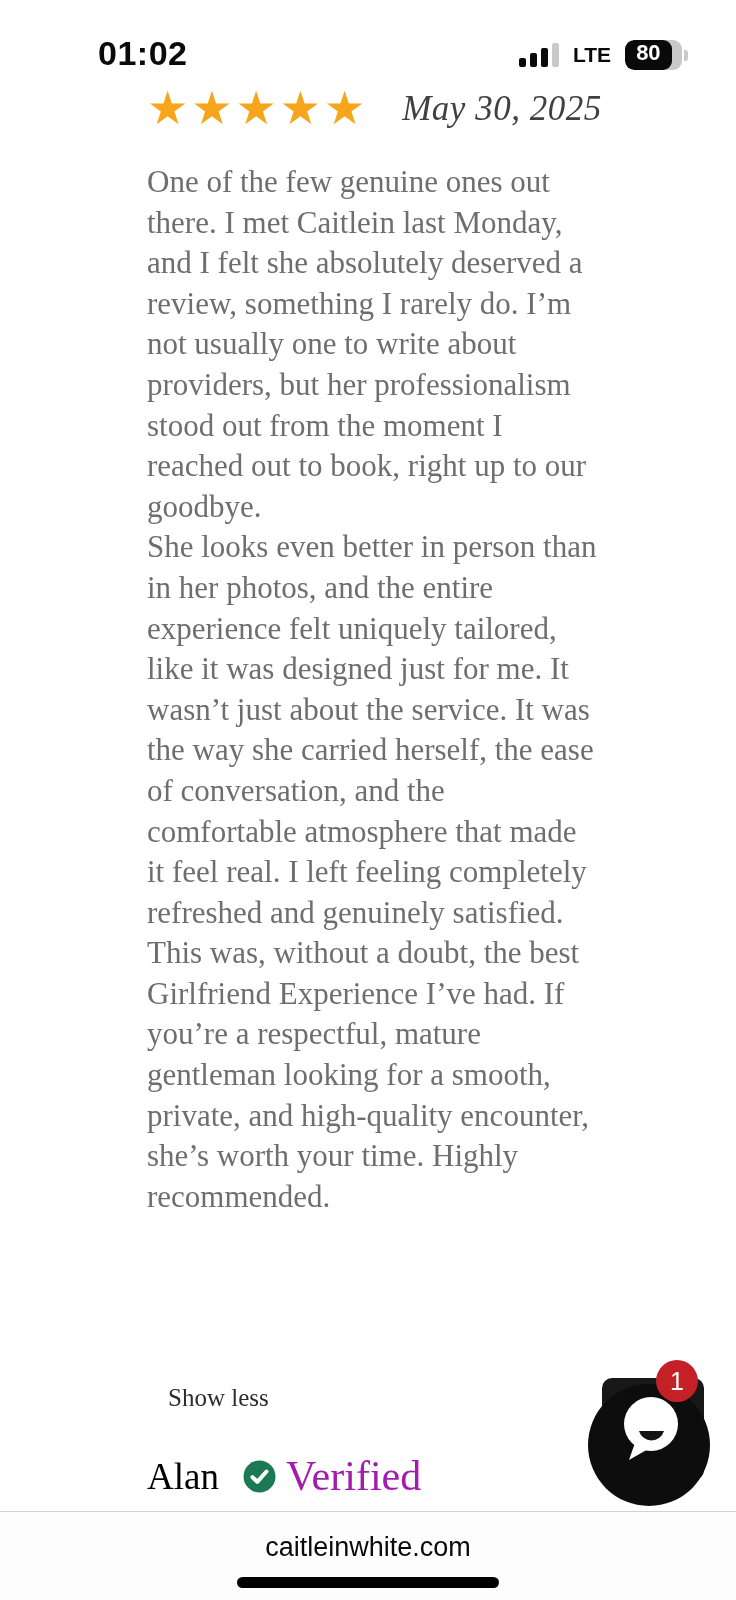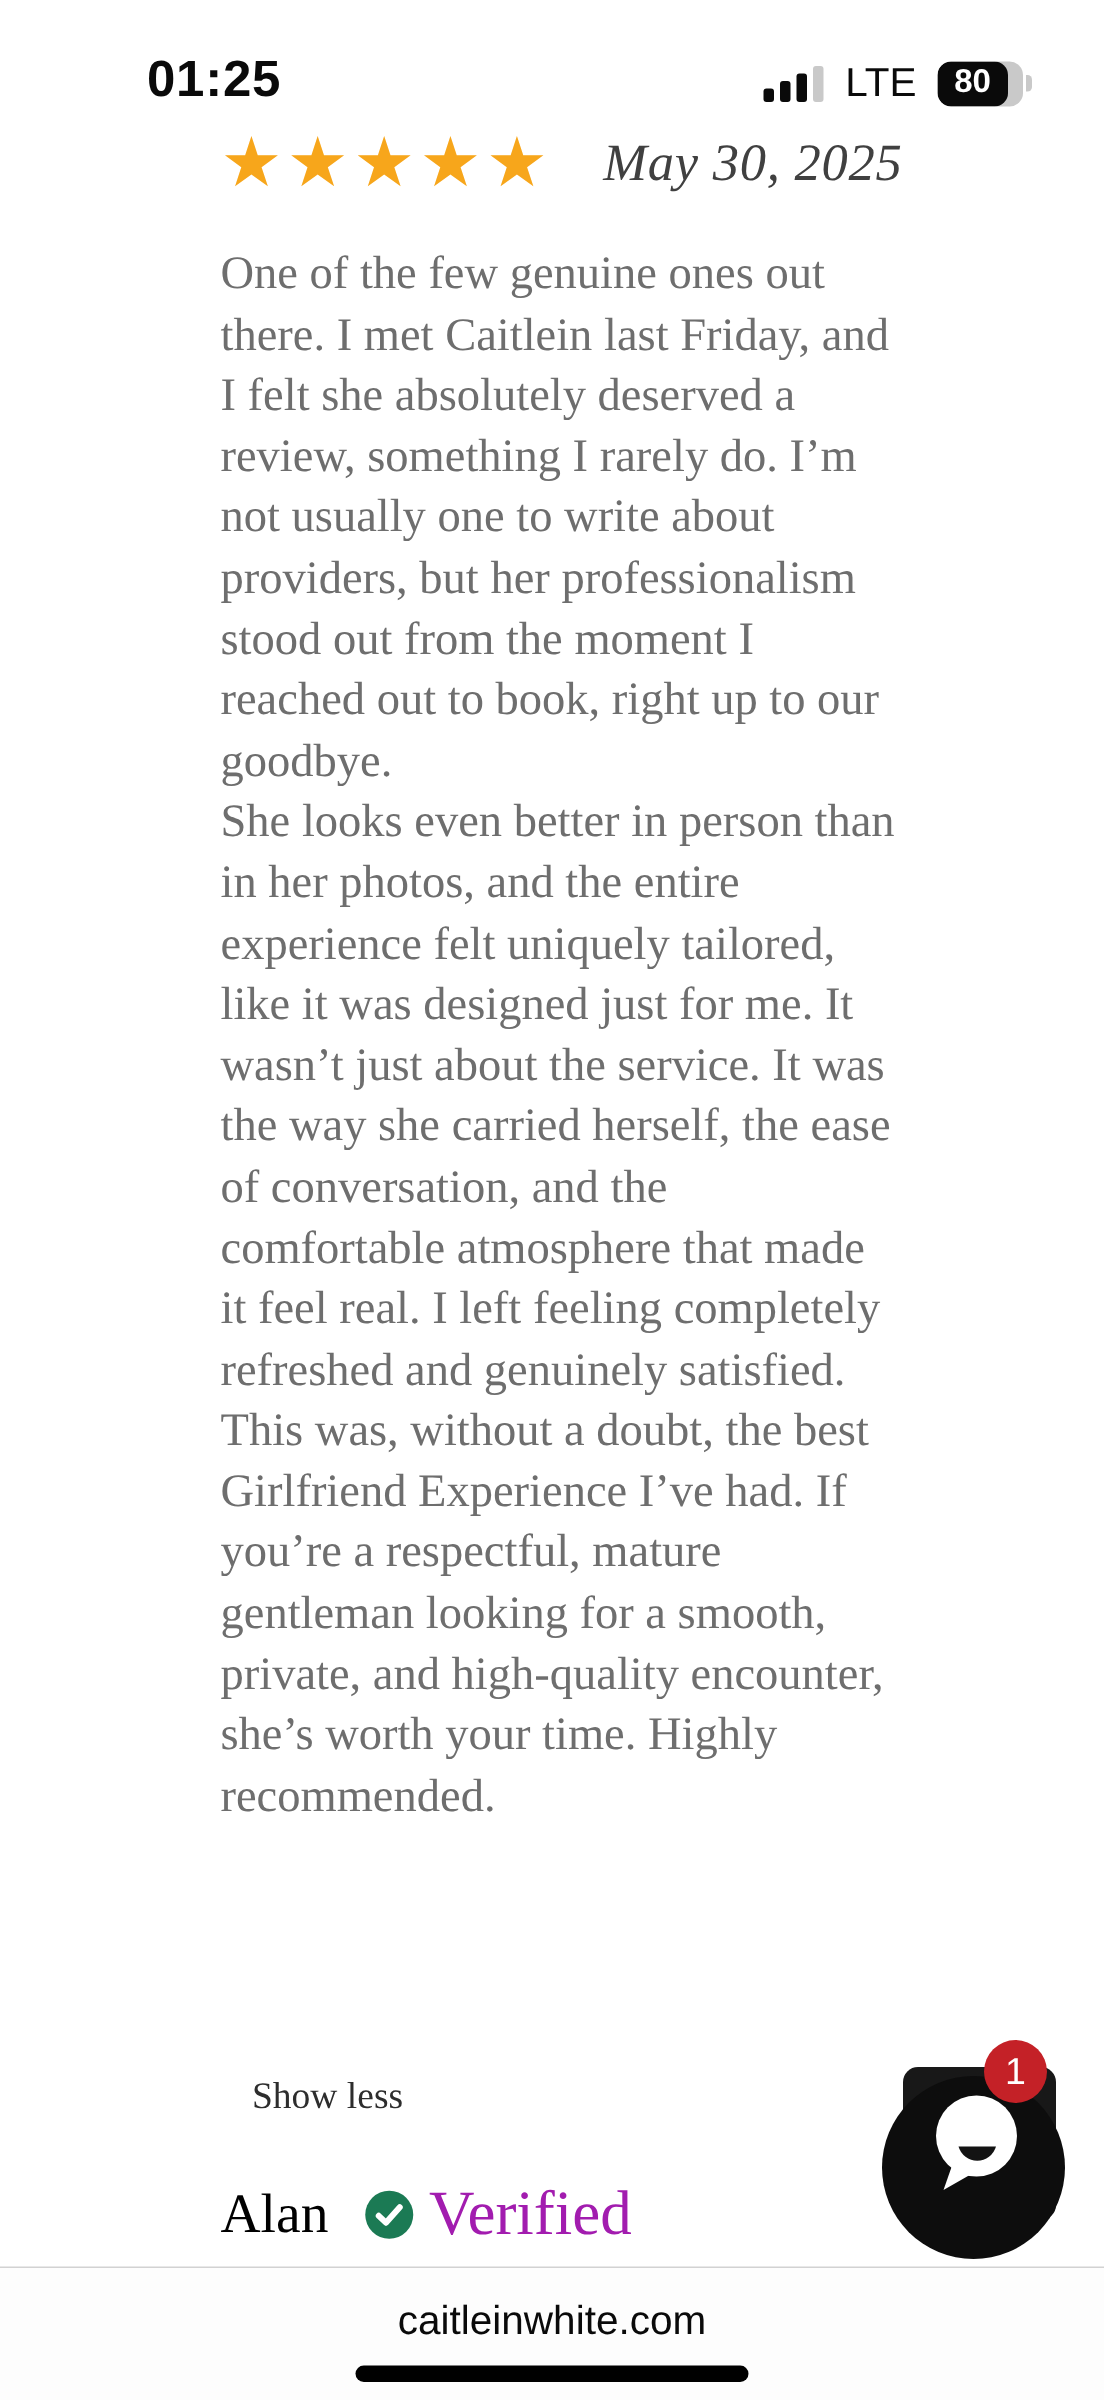--- a/index.html
+++ b/index.html
@@ -45,22 +45,22 @@
     width: 7px;
     border-radius: 2px;
     background: #0a0a0a;
   }
   .signal-bars .b1 { height: 9px; }
   .signal-bars .b2 { height: 14px; }
   .signal-bars .b3 { height: 19px; }
   .signal-bars .b4 { height: 24px; background: #c9c9c9; }
   .network-label {
     font-family: "Liberation Sans", sans-serif;
-    font-size: 27px;
-    font-weight: 400;
+    font-size: 21px;
+    font-weight: 700;
     color: #0a0a0a;
   }
   .battery {
     display: flex;
     align-items: center;
   }
   .battery-body {
     width: 57px; height: 30px;
     border-radius: 9px;
     background: #c9c9c9;
@@ -211,21 +211,21 @@
     border-radius: 6px;
     background: #000000;
   }
 </style>
 </head>
 <body>
 
 <div id="screen">
 
   <div class="status-bar">
-    <div class="status-time">01:25</div>
+    <div class="status-time">01:02</div>
     <div class="status-right">
       <div class="signal-bars">
         <div class="bar b1"></div>
         <div class="bar b2"></div>
         <div class="bar b3"></div>
         <div class="bar b4"></div>
       </div>
       <div class="network-label">LTE</div>
       <div class="battery">
         <div class="battery-body">
@@ -237,21 +237,21 @@
       </div>
     </div>
   </div>
 
   <div class="rating-row">
     <div class="stars">★★★★★</div>
     <div class="review-date">May 30, 2025</div>
   </div>
 
   <div class="review-body">
-    <p>One of the few genuine ones out there. I met Caitlein last Friday, and I felt she absolutely deserved a review, something I rarely do. I’m not usually one to write about providers, but her professionalism stood out from the moment I reached out to book, right up to our goodbye.</p>
+    <p>One of the few genuine ones out there. I met Caitlein last Monday, and I felt she absolutely deserved a review, something I rarely do. I’m not usually one to write about providers, but her professionalism stood out from the moment I reached out to book, right up to our goodbye.</p>
     <p>She looks even better in person than in her photos, and the entire experience felt uniquely tailored, like it was designed just for me. It wasn’t just about the service. It was the way she carried herself, the ease of conversation, and the comfortable atmosphere that made it feel real. I left feeling completely refreshed and genuinely satisfied. This was, without a doubt, the best Girlfriend Experience I’ve had. If you’re a respectful, mature gentleman looking for a smooth, private, and high-quality encounter, she’s worth your time. Highly recommended.</p>
   </div>
 
   <button class="show-less">Show less</button>
 
   <div class="reviewer-row">
     <div class="reviewer-name">Alan</div>
     <div class="verified-wrap">
       <svg width="33" height="33" viewBox="0 0 33 33">
         <circle cx="16.5" cy="16.5" r="16" fill="#1b7a54"></circle>

